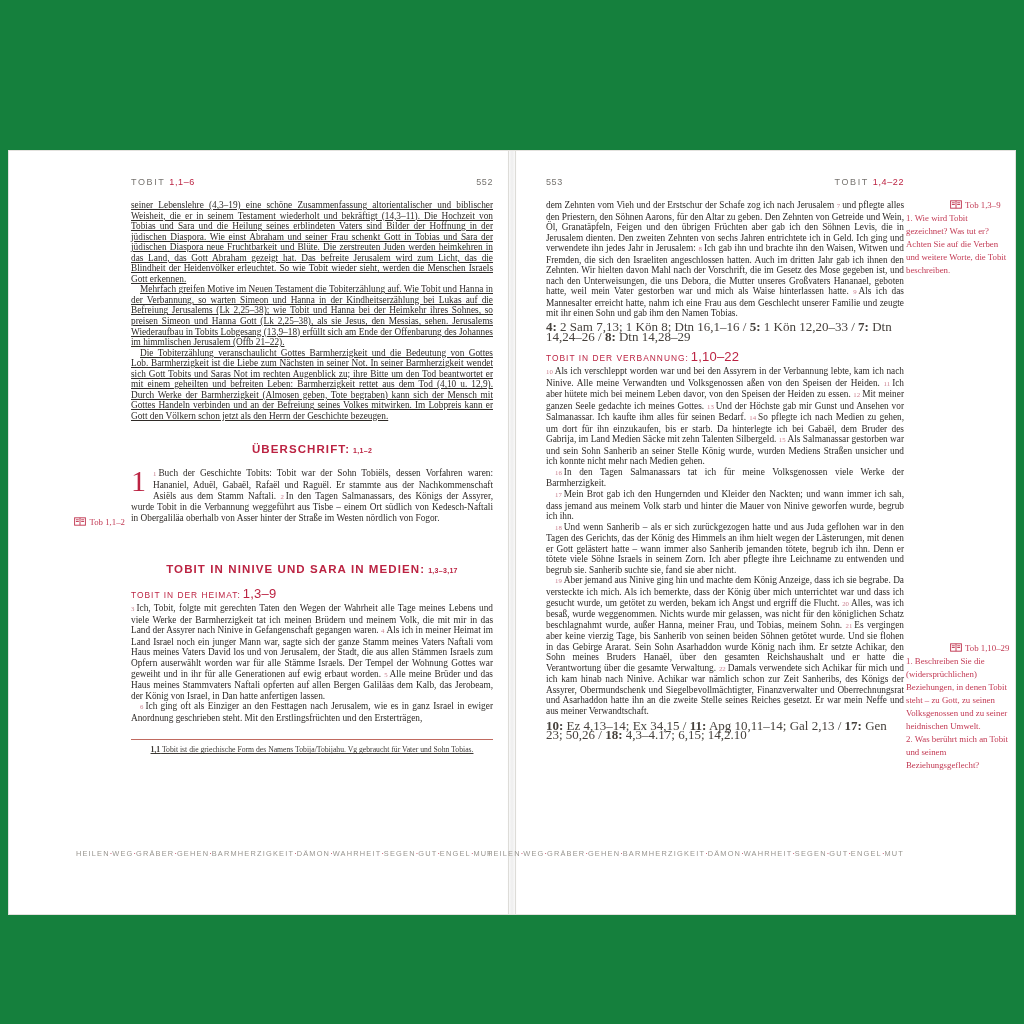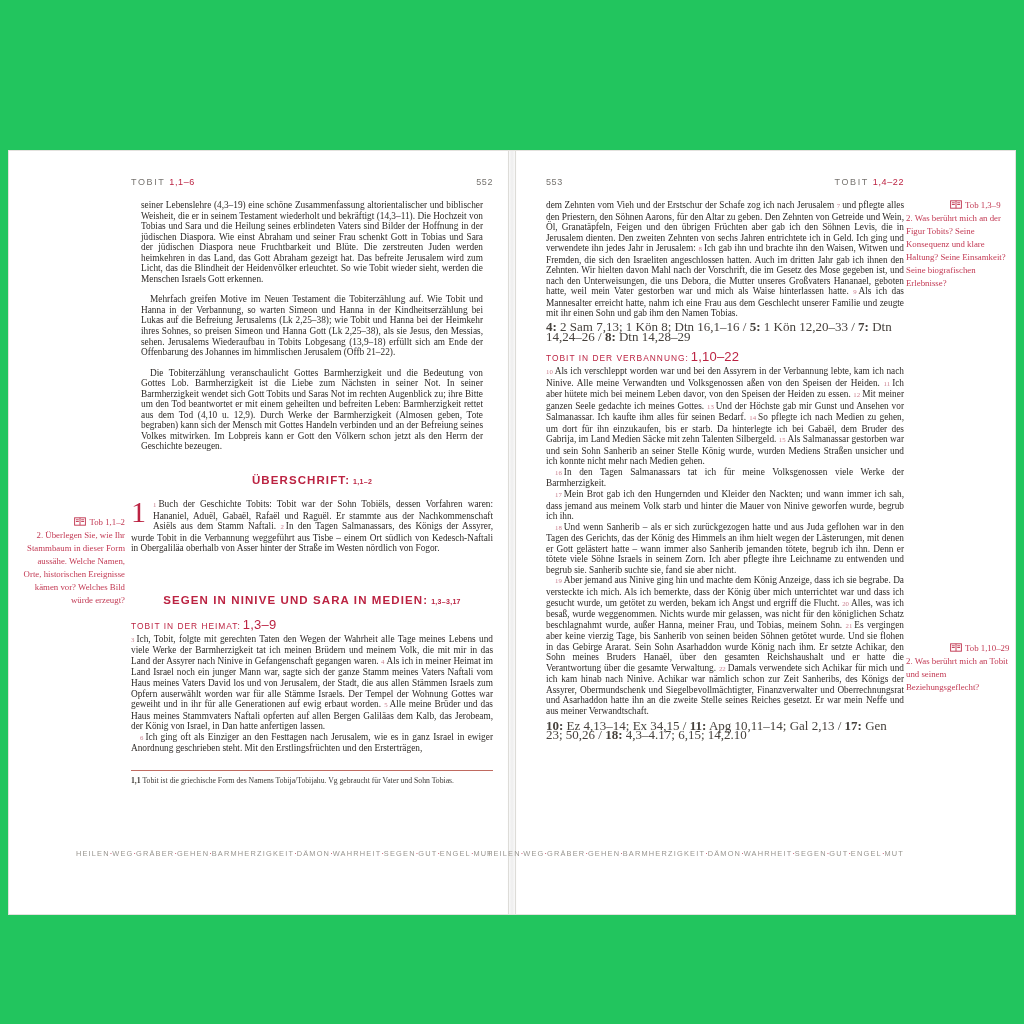--- a/index.html
+++ b/index.html
@@ -1,16 +1,16 @@
 <!DOCTYPE html>
 <html lang="de"><head>
 <meta charset="utf-8">
 <style>
   html,body{margin:0;padding:0;background:#ffffff;}
-  .canvas{position:relative;width:1024px;height:1024px;background:#22c55e;overflow:hidden;
+  .canvas{position:relative;width:1024px;height:1024px;background:#15803d;overflow:hidden;
           font-family:"Liberation Serif",serif;color:#2e2a27;}
   .spread{position:absolute;left:8px;top:150px;width:1006px;height:763px;background:#ffffff;
           border:1px solid #e3e2de;}
   .gutter{position:absolute;left:50%;top:0;width:10px;height:100%;transform:translateX(-50%);
           background:linear-gradient(to right,rgba(0,0,0,0) 0%,rgba(0,0,0,0.06) 45%,rgba(0,0,0,0.10) 50%,rgba(0,0,0,0.06) 55%,rgba(0,0,0,0) 100%);}
   .gutter:before{content:"";position:absolute;left:1px;top:0;bottom:0;width:1px;background:#dddcd8;}
   .gutter:after{content:"";position:absolute;right:1px;top:0;bottom:0;width:1px;background:#dddcd8;}
 
   .text-col{position:absolute;top:26px;}
   .col-left{left:122px;width:362px;}
@@ -18,42 +18,42 @@
 
   .pg-header{display:flex;justify-content:space-between;align-items:baseline;
              font-family:"Liberation Sans",sans-serif;font-size:9px;color:#76736f;
              letter-spacing:1.6px;line-height:10px;}
   .red{color:#bb2342;}
   .runhead .range{letter-spacing:0.6px;margin-left:4px;}
   .pgnum{letter-spacing:0.6px;}
 
   .bodytext{font-size:9.3px;line-height:10.55px;text-align:justify;hyphens:auto;}
   .intro{margin-top:13px;}
-  .ip{margin:10px;}
+  .ip{margin:0;text-decoration:underline;}
   .ip.ind{text-indent:9px;}
 
   .sec-head{margin:22px 0 0 0;text-align:center;font-family:"Liberation Sans",sans-serif;
             font-weight:bold;font-size:11.5px;letter-spacing:1.1px;color:#bb2342;line-height:13px;}
   .sec-head .sec-ref{font-size:7px;font-weight:bold;letter-spacing:0.3px;margin-left:3px;}
   .sec-head.big-gap{margin-top:40px;}
 
   .sub-head{margin:12px 0 3px 0;font-family:"Liberation Sans",sans-serif;font-weight:normal;
             font-size:8.4px;letter-spacing:1px;color:#bb2342;line-height:10px;}
   .sub-head .sub-ref{font-size:13px;letter-spacing:0.2px;margin-left:2px;}
 
   .chapter{margin-top:11px;}
   .dropcap{float:left;color:#bb2342;font-size:30px;line-height:23px;padding-top:1px;
            margin:0 7px 0 0;font-family:"Liberation Serif",serif;}
   .vp{margin:0;}
   .vp.ind{text-indent:9px;}
   .vn{font-size:6.8px;color:#c9808f;padding-right:2px;letter-spacing:0;}
 
   .footnote-block{margin-top:16px;}
   .fn-rule{border:none;border-top:1px solid #c06a60;margin:0 0 5px 0;}
-  .fn{margin:0;font-size:7.7px;line-height:9.5px;text-align:left;color:#3c3834;}
+  .fn{margin:0;font-size:7.7px;line-height:9.5px;text-align:center;color:#3c3834;text-decoration:underline;}
   .fn-ref{font-weight:bold;}
 
   .crossrefs{margin:3px 0 0 0;font-size:13px;line-height:9.5px;color:#46413c;text-align:left;}
   .cr-v{font-weight:bold;}
   .crossrefs.bottom{margin-top:4px;}
 
   .keywords{position:absolute;top:698px;display:flex;justify-content:flex-end;align-items:baseline;
             font-family:"Liberation Sans",sans-serif;font-size:7.4px;letter-spacing:1.2px;color:#97948e;}
   .kw-left{left:122px;width:362px;}
   .kw-right{left:537px;width:358px;}
@@ -92,21 +92,21 @@
 
       <h2 class="sec-head">
         <span>ÜBERSCHRIFT:</span><span class="sec-ref">1,1–2</span>
       </h2>
 
       <div class="chapter bodytext">
         <p class="vp"><span class="dropcap">1</span><span class="vn">1</span>Buch der Geschichte Tobits: Tobit war der Sohn Tobiëls, dessen Vorfahren waren: Hananiel, Aduël, Gabaël, Rafaël und Raguël. Er stammte aus der Nachkommenschaft Asiëls aus dem Stamm Naftali. <span class="vn">2</span>In den Tagen Salmanassars, des Königs der Assyrer, wurde Tobit in die Verbannung weggeführt aus Tisbe – einem Ort südlich von Kedesch-Naftali in Obergaliläa oberhalb von Asser hinter der Straße im Westen nördlich von Fogor.</p>
       </div>
 
       <h2 class="sec-head big-gap">
-        <span>SEGEN IN NINIVE UND SARA IN MEDIEN:</span><span class="sec-ref">1,3–3,17</span>
+        <span>TOBIT IN NINIVE UND SARA IN MEDIEN:</span><span class="sec-ref">1,3–3,17</span>
       </h2>
 
       <h3 class="sub-head">
         <span>TOBIT IN DER HEIMAT:</span><span class="sub-ref">1,3–9</span>
       </h3>
 
       <div class="bodytext">
         <p class="vp"><span class="vn">3</span>Ich, Tobit, folgte mit gerechten Taten den Wegen der Wahrheit alle Tage meines Lebens und viele Werke der Barmherzigkeit tat ich meinen Brüdern und meinem Volk, die mit mir in das Land der Assyrer nach Ninive in Gefangenschaft gegangen waren. <span class="vn">4</span>Als ich in meiner Heimat im Land Israel noch ein junger Mann war, sagte sich der ganze Stamm meines Vaters Naftali vom Haus meines Vaters David los und von Jerusalem, der Stadt, die aus allen Stämmen Israels zum Opfern auserwählt worden war für alle Stämme Israels. Der Tempel der Wohnung Gottes war geweiht und in ihr für alle Generationen auf ewig erbaut worden. <span class="vn">5</span>Alle meine Brüder und das Haus meines Stammvaters Naftali opferten auf allen Bergen Galiläas dem Kalb, das Jerobeam, der König von Israel, in Dan hatte anfertigen lassen.</p>
         <p class="vp ind"><span class="vn">6</span>Ich ging oft als Einziger an den Festtagen nach Jerusalem, wie es in ganz Israel in ewiger Anordnung geschrieben steht. Mit den Erstlingsfrüchten und den Ersterträgen,</p>
       </div>
@@ -121,21 +121,20 @@
       <div class="note-title">
         <svg class="book-icon-svg" viewBox="0 0 14 10" aria-hidden="true">
             <rect x="0.7" y="0.7" width="12.6" height="8.6"></rect>
             <line x1="7" y1="0.7" x2="7" y2="9.3"></line>
             <line x1="2.2" y1="3" x2="5.6" y2="3"></line>
             <line x1="2.2" y1="5" x2="5.6" y2="5"></line>
             <line x1="8.4" y1="3" x2="11.8" y2="3"></line>
             <line x1="8.4" y1="5" x2="11.8" y2="5"></line>
           </svg><span>Tob 1,1–2</span>
       </div>
-      <p class="note-line">2. Überlegen Sie, wie Ihr Stammbaum in dieser Form aussähe. Welche Namen, Orte, historischen Ereignisse kämen vor? Welches Bild würde erzeugt?</p>
     </aside>
 
     <footer class="keywords kw-left">
         <span>HEILEN</span>
         <span class="kw-sep">·</span>
         <span>WEG</span>
         <span class="kw-sep">·</span>
         <span>GRÄBER</span>
         <span class="kw-sep">·</span>
         <span>GEHEN</span>
@@ -186,34 +185,35 @@
       <div class="note-title">
         <svg class="book-icon-svg" viewBox="0 0 14 10" aria-hidden="true">
             <rect x="0.7" y="0.7" width="12.6" height="8.6"></rect>
             <line x1="7" y1="0.7" x2="7" y2="9.3"></line>
             <line x1="2.2" y1="3" x2="5.6" y2="3"></line>
             <line x1="2.2" y1="5" x2="5.6" y2="5"></line>
             <line x1="8.4" y1="3" x2="11.8" y2="3"></line>
             <line x1="8.4" y1="5" x2="11.8" y2="5"></line>
           </svg><span>Tob 1,3–9</span>
       </div>
-      <p class="note-line">2. Was berührt mich an der Figur Tobits? Seine Konsequenz und klare Haltung? Seine Einsamkeit? Seine biografischen Erlebnisse?</p>
+      <p class="note-line">1. Wie wird Tobit gezeichnet? Was tut er? Achten Sie auf die Verben und weitere Worte, die Tobit beschreiben.</p>
     </aside>
 
     <aside class="notes notes-right nr-2">
       <div class="note-title">
         <svg class="book-icon-svg" viewBox="0 0 14 10" aria-hidden="true">
             <rect x="0.7" y="0.7" width="12.6" height="8.6"></rect>
             <line x1="7" y1="0.7" x2="7" y2="9.3"></line>
             <line x1="2.2" y1="3" x2="5.6" y2="3"></line>
             <line x1="2.2" y1="5" x2="5.6" y2="5"></line>
             <line x1="8.4" y1="3" x2="11.8" y2="3"></line>
             <line x1="8.4" y1="5" x2="11.8" y2="5"></line>
           </svg><span>Tob 1,10–29</span>
       </div>
+      <p class="note-line">1. Beschreiben Sie die (widersprüchlichen) Beziehungen, in denen Tobit steht – zu Gott, zu seinen Volksgenossen und zu seiner heidnischen Umwelt.</p>
       <p class="note-line">2. Was berührt mich an Tobit und seinem Beziehungsgeflecht?</p>
     </aside>
 
     <footer class="keywords kw-right">
         <span>HEILEN</span>
         <span class="kw-sep">·</span>
         <span>WEG</span>
         <span class="kw-sep">·</span>
         <span>GRÄBER</span>
         <span class="kw-sep">·</span>

